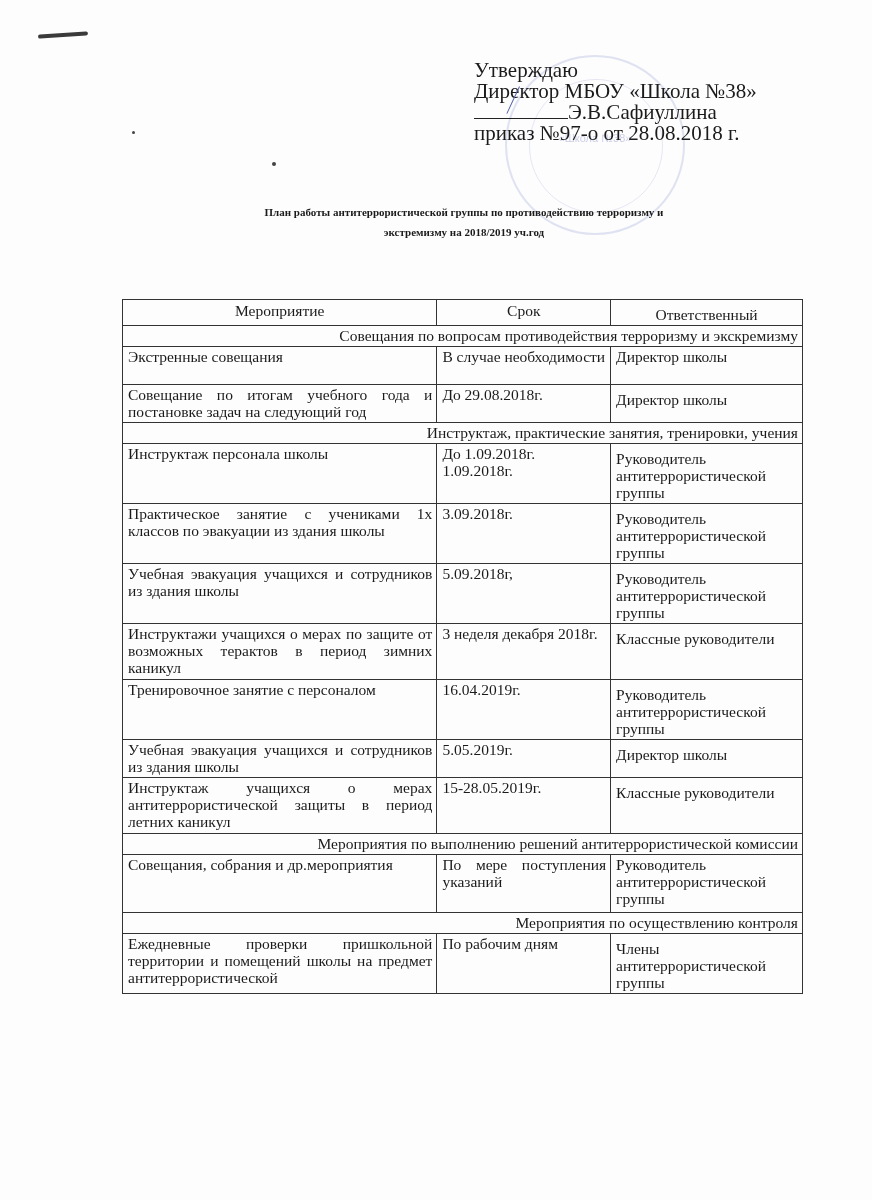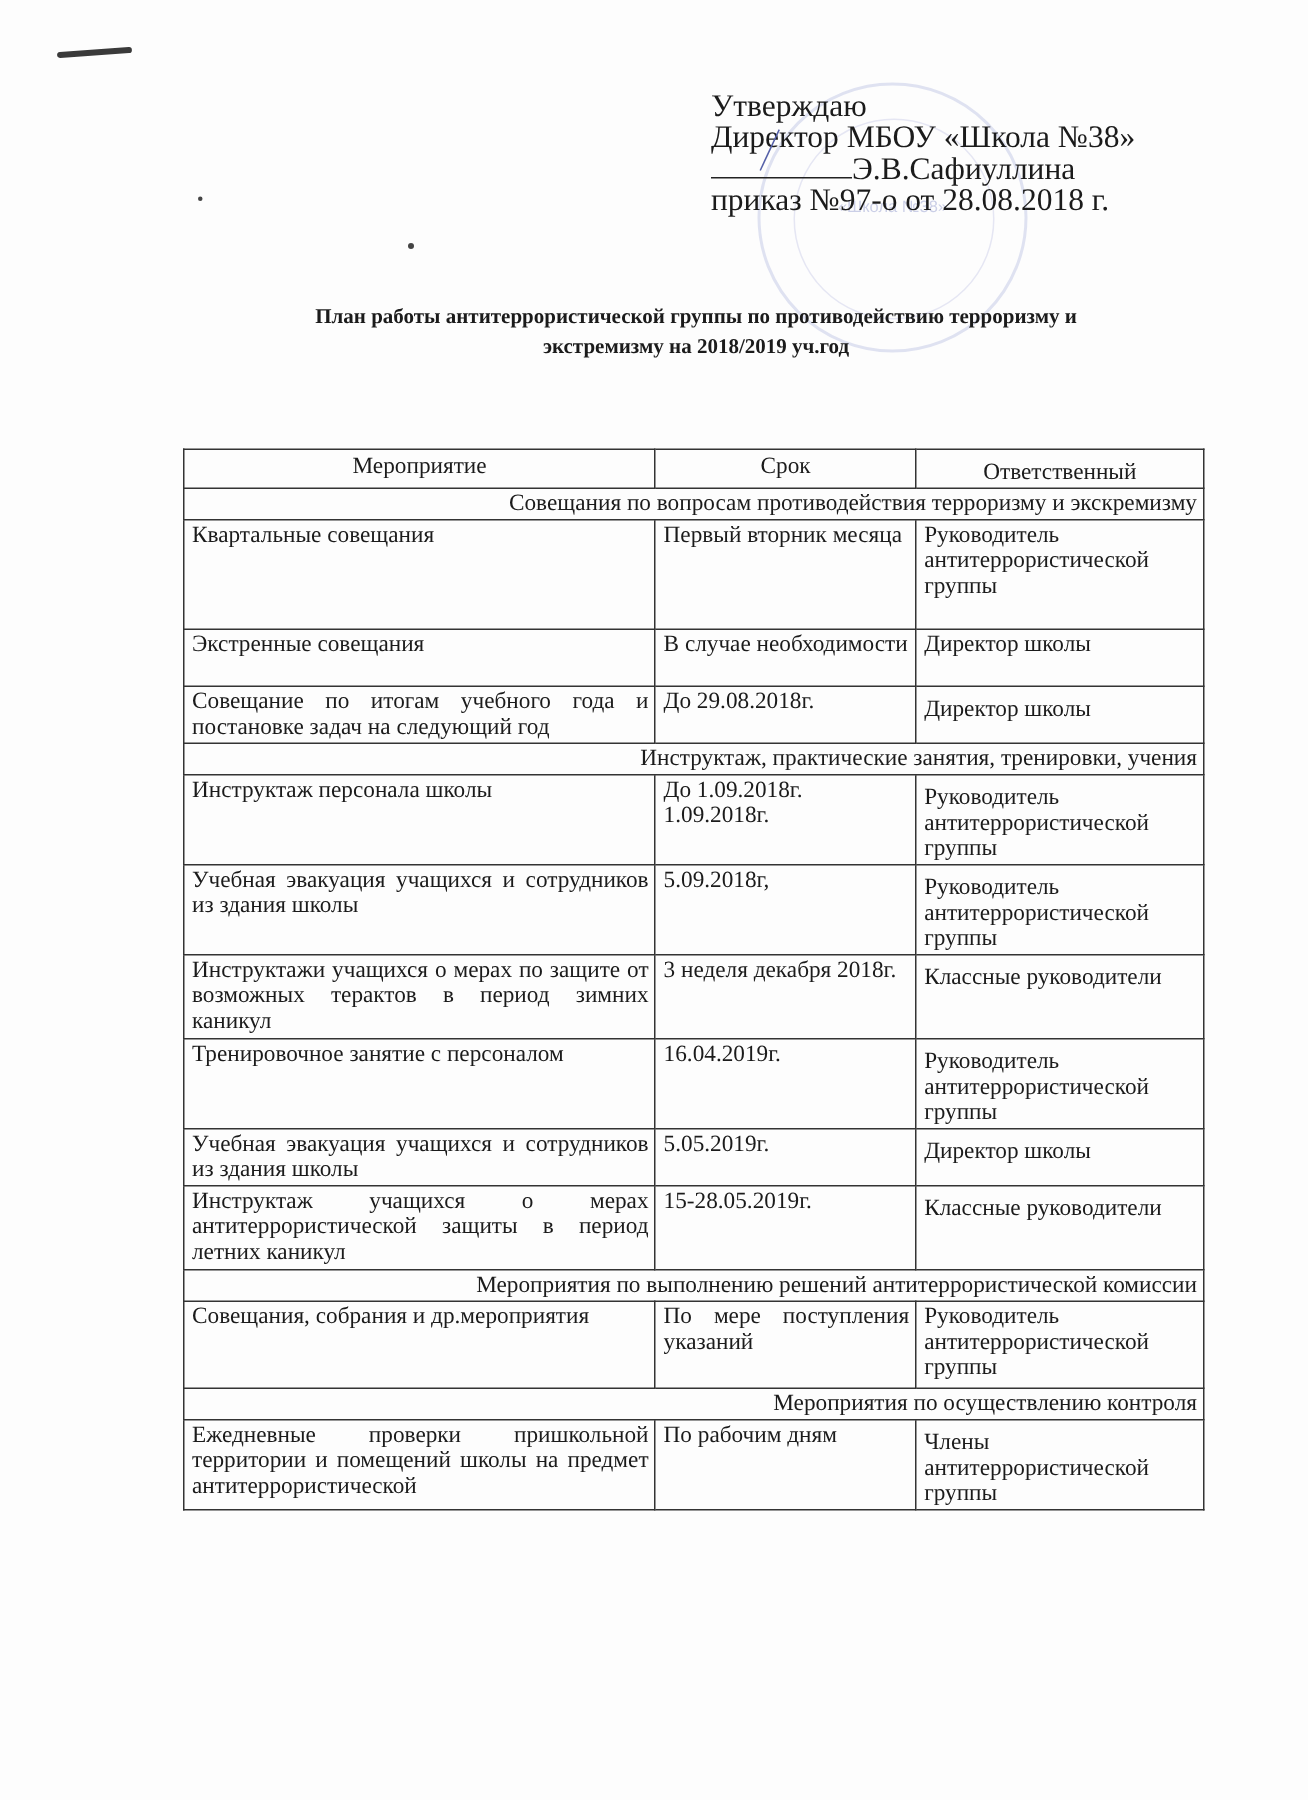--- a/index.html
+++ b/index.html
@@ -30,21 +30,21 @@
   }
   .approval div { white-space:nowrap; }
   .sig-line { display:inline-block; width:94px; border-bottom:1px solid #222; height:14px; vertical-align:baseline; position:relative; }
   .sig-squiggle {
     position:absolute; left:38px; top:-16px; width:14px; height:30px;
     border-left:1.5px solid #5560a8; transform:rotate(25deg);
   }
   .dot { position:absolute; width:3px; height:3px; background:#444; border-radius:50%; }
   .title {
     position:absolute; left:120px; top:202px; width:688px; text-align:center;
-    font-weight:bold; font-size:14px; line-height:20px;
+    font-weight:bold; font-size:11px; line-height:20px;
   }
   table.plan {
     position:absolute; left:122px; top:299px; width:681px;
     border-collapse:collapse; font-size:15.5px; line-height:17px;
   }
   table.plan td, table.plan th {
     border:1px solid #333; padding:1px 4px 2px 5px; vertical-align:top;
     font-weight:normal;
   }
   table.plan th { text-align:center; padding:2px 4px; }
@@ -90,42 +90,42 @@
   <tbody>
       <tr>
     <th>Мероприятие</th>
     <th>Срок</th>
     <th class="pad-top">Ответственный</th>
   </tr>
 
   <tr class="section">
     <td colspan="3">Совещания по вопросам противодействия терроризму и экскремизму</td>
   </tr>
-  <tr style="height:73px">
-    <td class="just">Квартальные совещания</td>
-    <td class="just">Первый вторник месяца</td>
-    <td>Руководитель антитеррористической группы</td>
-  </tr>
   <tr style="height:38px">
     <td class="just">Экстренные совещания</td>
     <td class="just">В случае необходимости</td>
     <td>Директор школы</td>
   </tr>
   <tr style="height:38px">
     <td class="just">Совещание по итогам учебного года и постановке задач на следующий год</td>
     <td>До 29.08.2018г.</td>
     <td class="pad-top">Директор школы</td>
   </tr>
 
   <tr class="section">
     <td colspan="3">Инструктаж, практические занятия, тренировки, учения</td>
   </tr>
   <tr style="height:58px">
     <td>Инструктаж персонала школы</td>
     <td style="width:120px">До 1.09.2018г. 1.09.2018г.</td>
+    <td class="pad-top">Руководитель антитеррористической группы</td>
+  </tr>
+  <tr style="height:58px">
+    <td class="just">Практическое занятие с учениками 1х классов по эвакуации из здания школы</td>
+    <td>3.09.2018г.</td>
     <td class="pad-top">Руководитель антитеррористической группы</td>
   </tr>
   <tr style="height:58px">
     <td class="just">Учебная эвакуация учащихся и сотрудников из здания школы</td>
     <td>5.09.2018г,</td>
     <td class="pad-top">Руководитель антитеррористической группы</td>
   </tr>
   <tr style="height:56px">
     <td class="just">Инструктажи учащихся о мерах по защите от возможных терактов в период зимних каникул</td>
     <td class="just">3 неделя декабря 2018г.</td>

